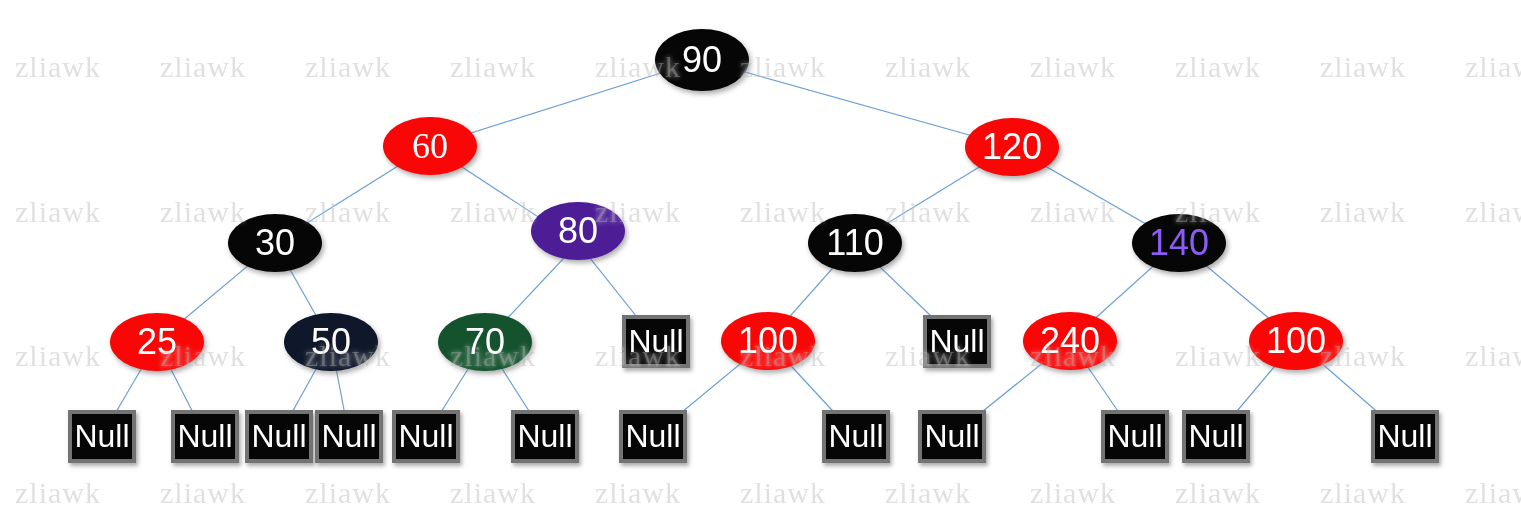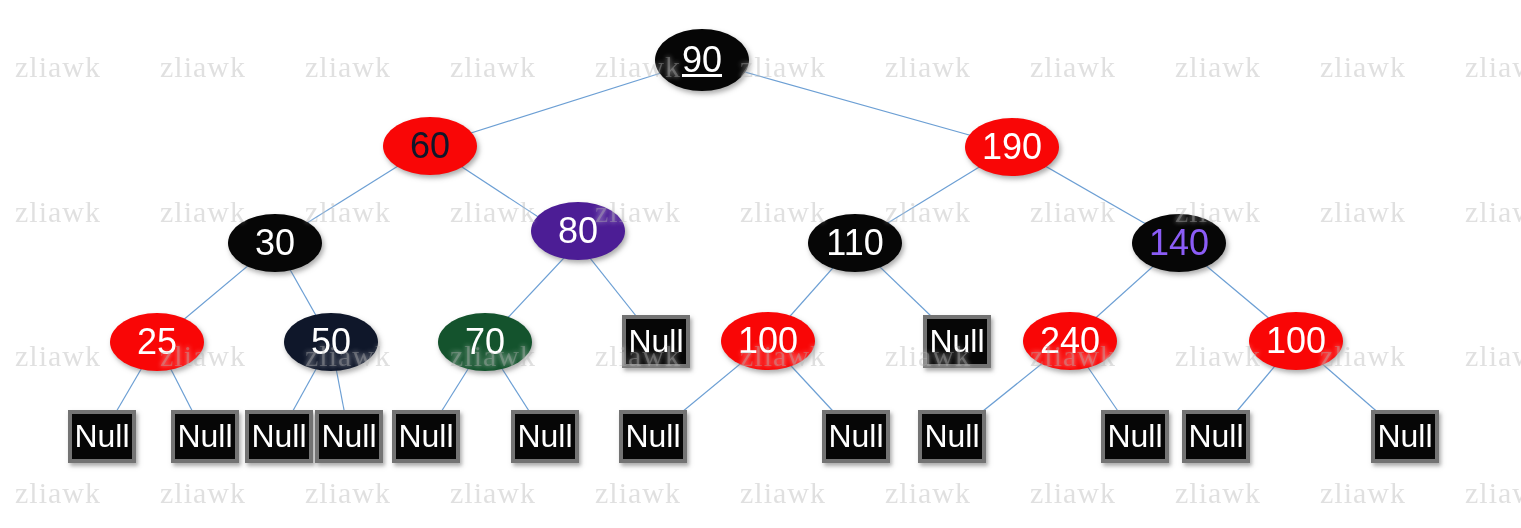--- a/index.html
+++ b/index.html
@@ -72,23 +72,23 @@
       <line x1="485" y1="342" x2="426" y2="436" stroke="#6c9fd4" stroke-width="1.2"></line>
       <line x1="485" y1="342" x2="545" y2="436" stroke="#6c9fd4" stroke-width="1.2"></line>
       <line x1="768" y1="341" x2="653" y2="436" stroke="#6c9fd4" stroke-width="1.2"></line>
       <line x1="768" y1="341" x2="856" y2="436" stroke="#6c9fd4" stroke-width="1.2"></line>
       <line x1="1070" y1="341" x2="952" y2="436" stroke="#6c9fd4" stroke-width="1.2"></line>
       <line x1="1070" y1="341" x2="1135" y2="436" stroke="#6c9fd4" stroke-width="1.2"></line>
       <line x1="1296" y1="341" x2="1216" y2="436" stroke="#6c9fd4" stroke-width="1.2"></line>
       <line x1="1296" y1="341" x2="1405" y2="436" stroke="#6c9fd4" stroke-width="1.2"></line>
     </svg>
   <div id="nodes-layer">
-      <div class="node ellipse" style="left: 655px; top: 29px; width: 94px; height: 62px; background: rgb(6, 6, 6); color: rgb(255, 255, 255); text-decoration: underline;">90</div>
-      <div class="node ellipse" style="left: 383px; top: 117px; width: 94px; height: 58px; background: rgb(249, 6, 6); color: #0f172a;">60</div>
-      <div class="node ellipse" style="left: 965px; top: 118px; width: 94px; height: 58px; background: rgb(249, 6, 6); color: rgb(255, 255, 255);">190</div>
+      <div class="node ellipse" style="left: 655px; top: 29px; width: 94px; height: 62px; background: rgb(6, 6, 6); color: rgb(255, 255, 255);">90</div>
+      <div class="node ellipse" style="left: 383px; top: 117px; width: 94px; height: 58px; background: rgb(249, 6, 6); color: #ffffff; font-family: Liberation Serif, serif;">60</div>
+      <div class="node ellipse" style="left: 965px; top: 118px; width: 94px; height: 58px; background: rgb(249, 6, 6); color: rgb(255, 255, 255);">120</div>
       <div class="node ellipse" style="left: 228px; top: 214px; width: 94px; height: 58px; background: rgb(6, 6, 6); color: rgb(255, 255, 255);">30</div>
       <div class="node ellipse" style="left: 531px; top: 202px; width: 94px; height: 58px; background: #4c1d95; color: rgb(255, 255, 255);">80</div>
       <div class="node ellipse" style="left: 808px; top: 214px; width: 94px; height: 58px; background: rgb(6, 6, 6); color: rgb(255, 255, 255);">110</div>
       <div class="node ellipse" style="left: 1132px; top: 214px; width: 94px; height: 58px; background: rgb(6, 6, 6); color: #8b5cf6;">140</div>
       <div class="node ellipse" style="left: 110px; top: 313px; width: 94px; height: 58px; background: rgb(249, 6, 6); color: rgb(255, 255, 255);">25</div>
       <div class="node ellipse" style="left: 284px; top: 313px; width: 94px; height: 58px; background: #0f172a; color: rgb(255, 255, 255);">50</div>
       <div class="node ellipse" style="left: 438px; top: 313px; width: 94px; height: 58px; background: #14532d; color: rgb(255, 255, 255);">70</div>
       <div class="node rect" style="left: 622px; top: 314.5px; width: 68px; height: 53px; background: rgb(6, 6, 6); color: rgb(255, 255, 255);">Null</div>
       <div class="node ellipse" style="left: 721px; top: 312px; width: 94px; height: 58px; background: rgb(249, 6, 6); color: rgb(255, 255, 255);">100</div>
       <div class="node rect" style="left: 923px; top: 314.5px; width: 68px; height: 53px; background: rgb(6, 6, 6); color: rgb(255, 255, 255);">Null</div>

